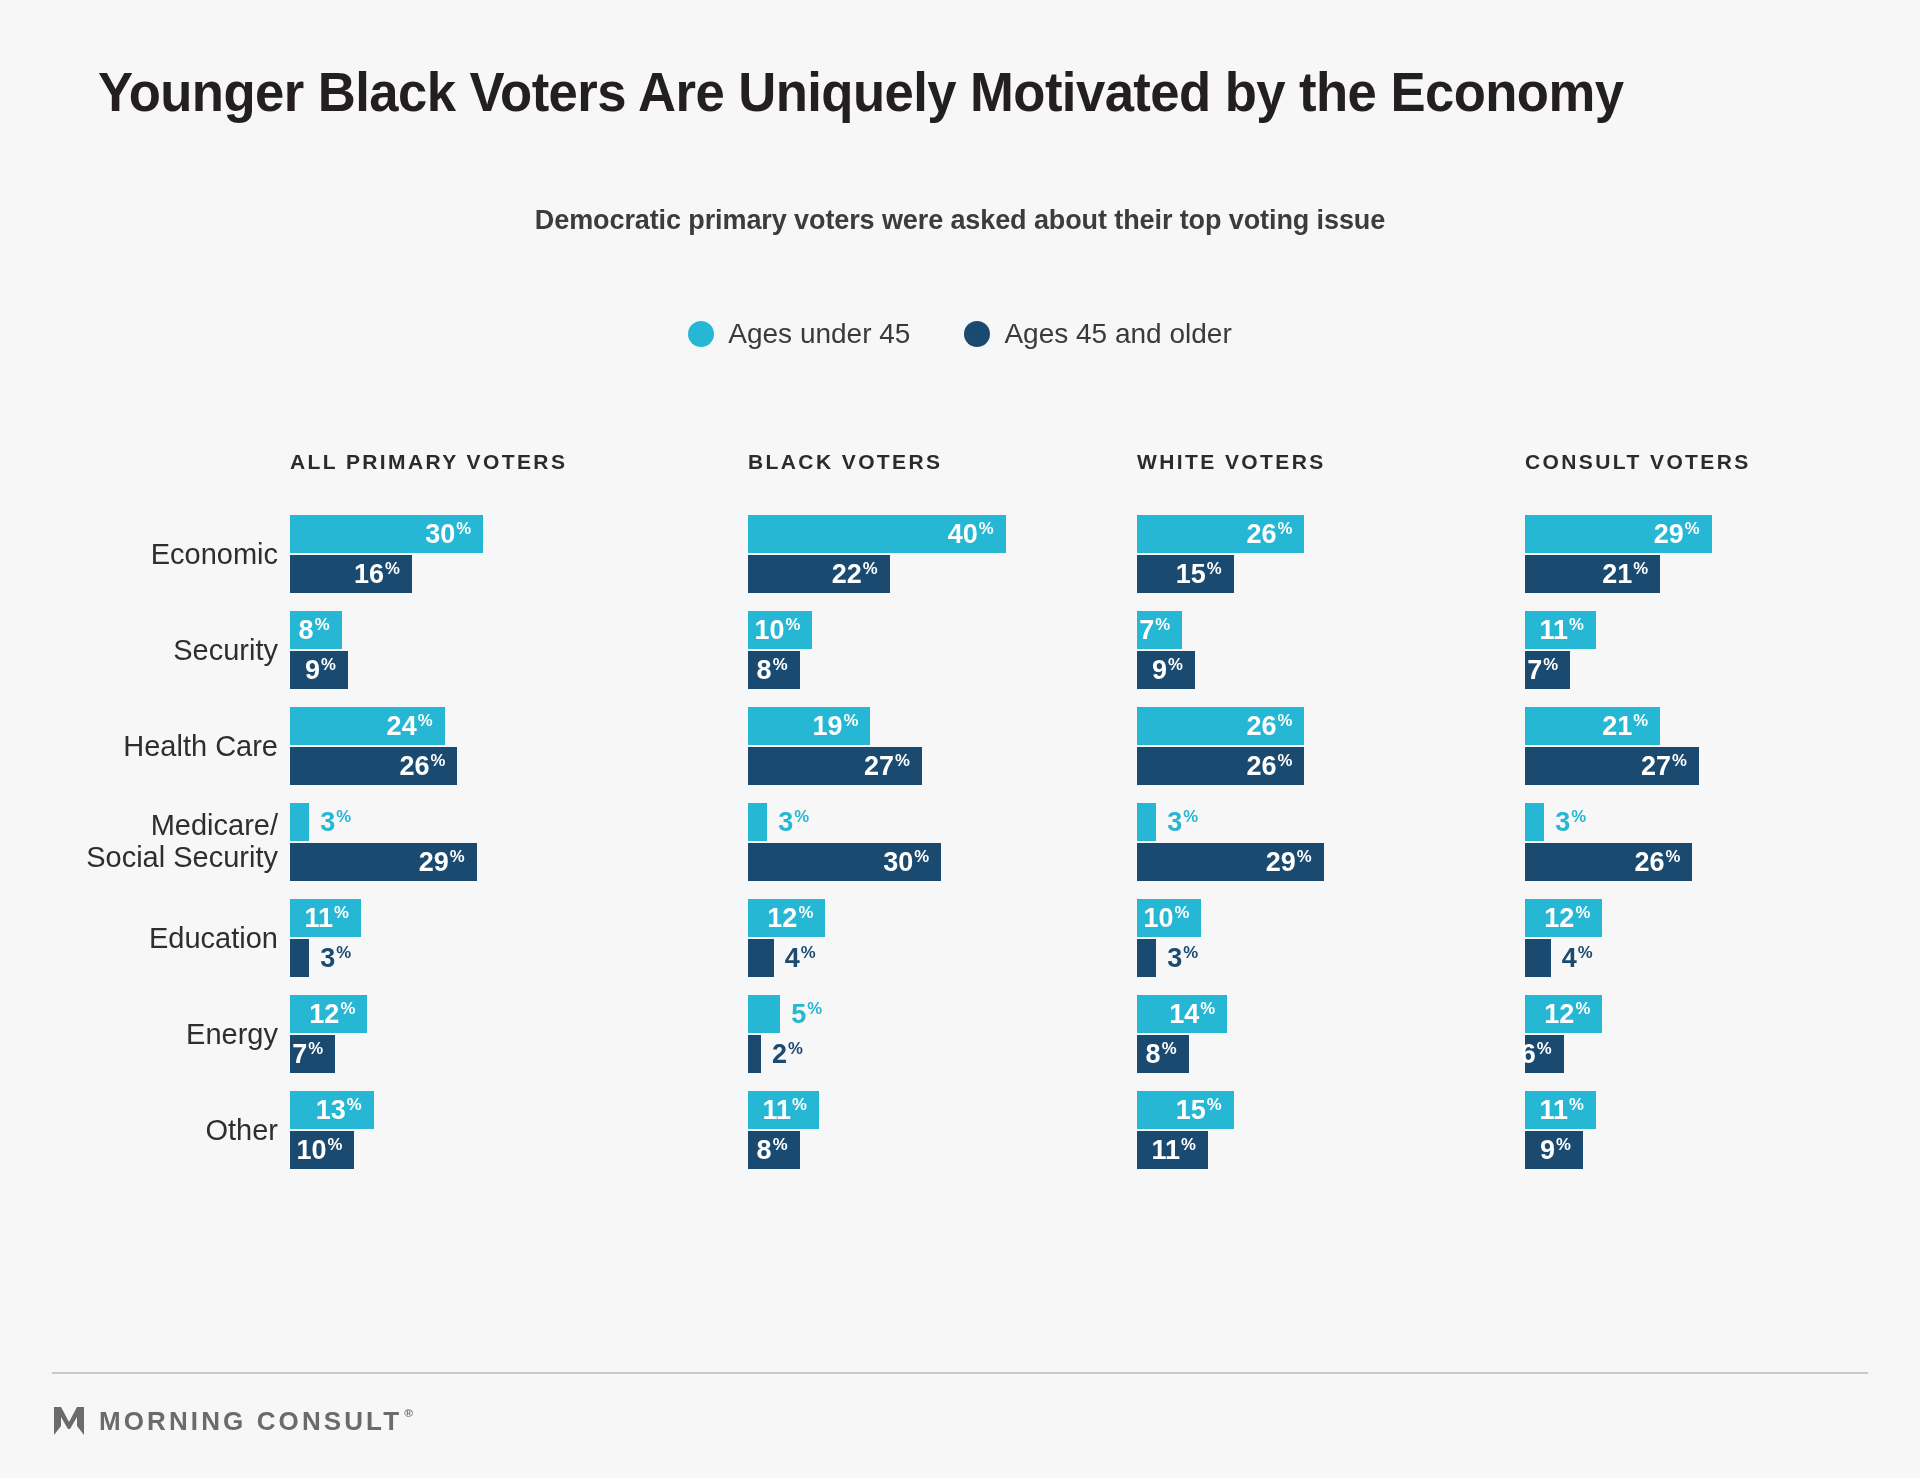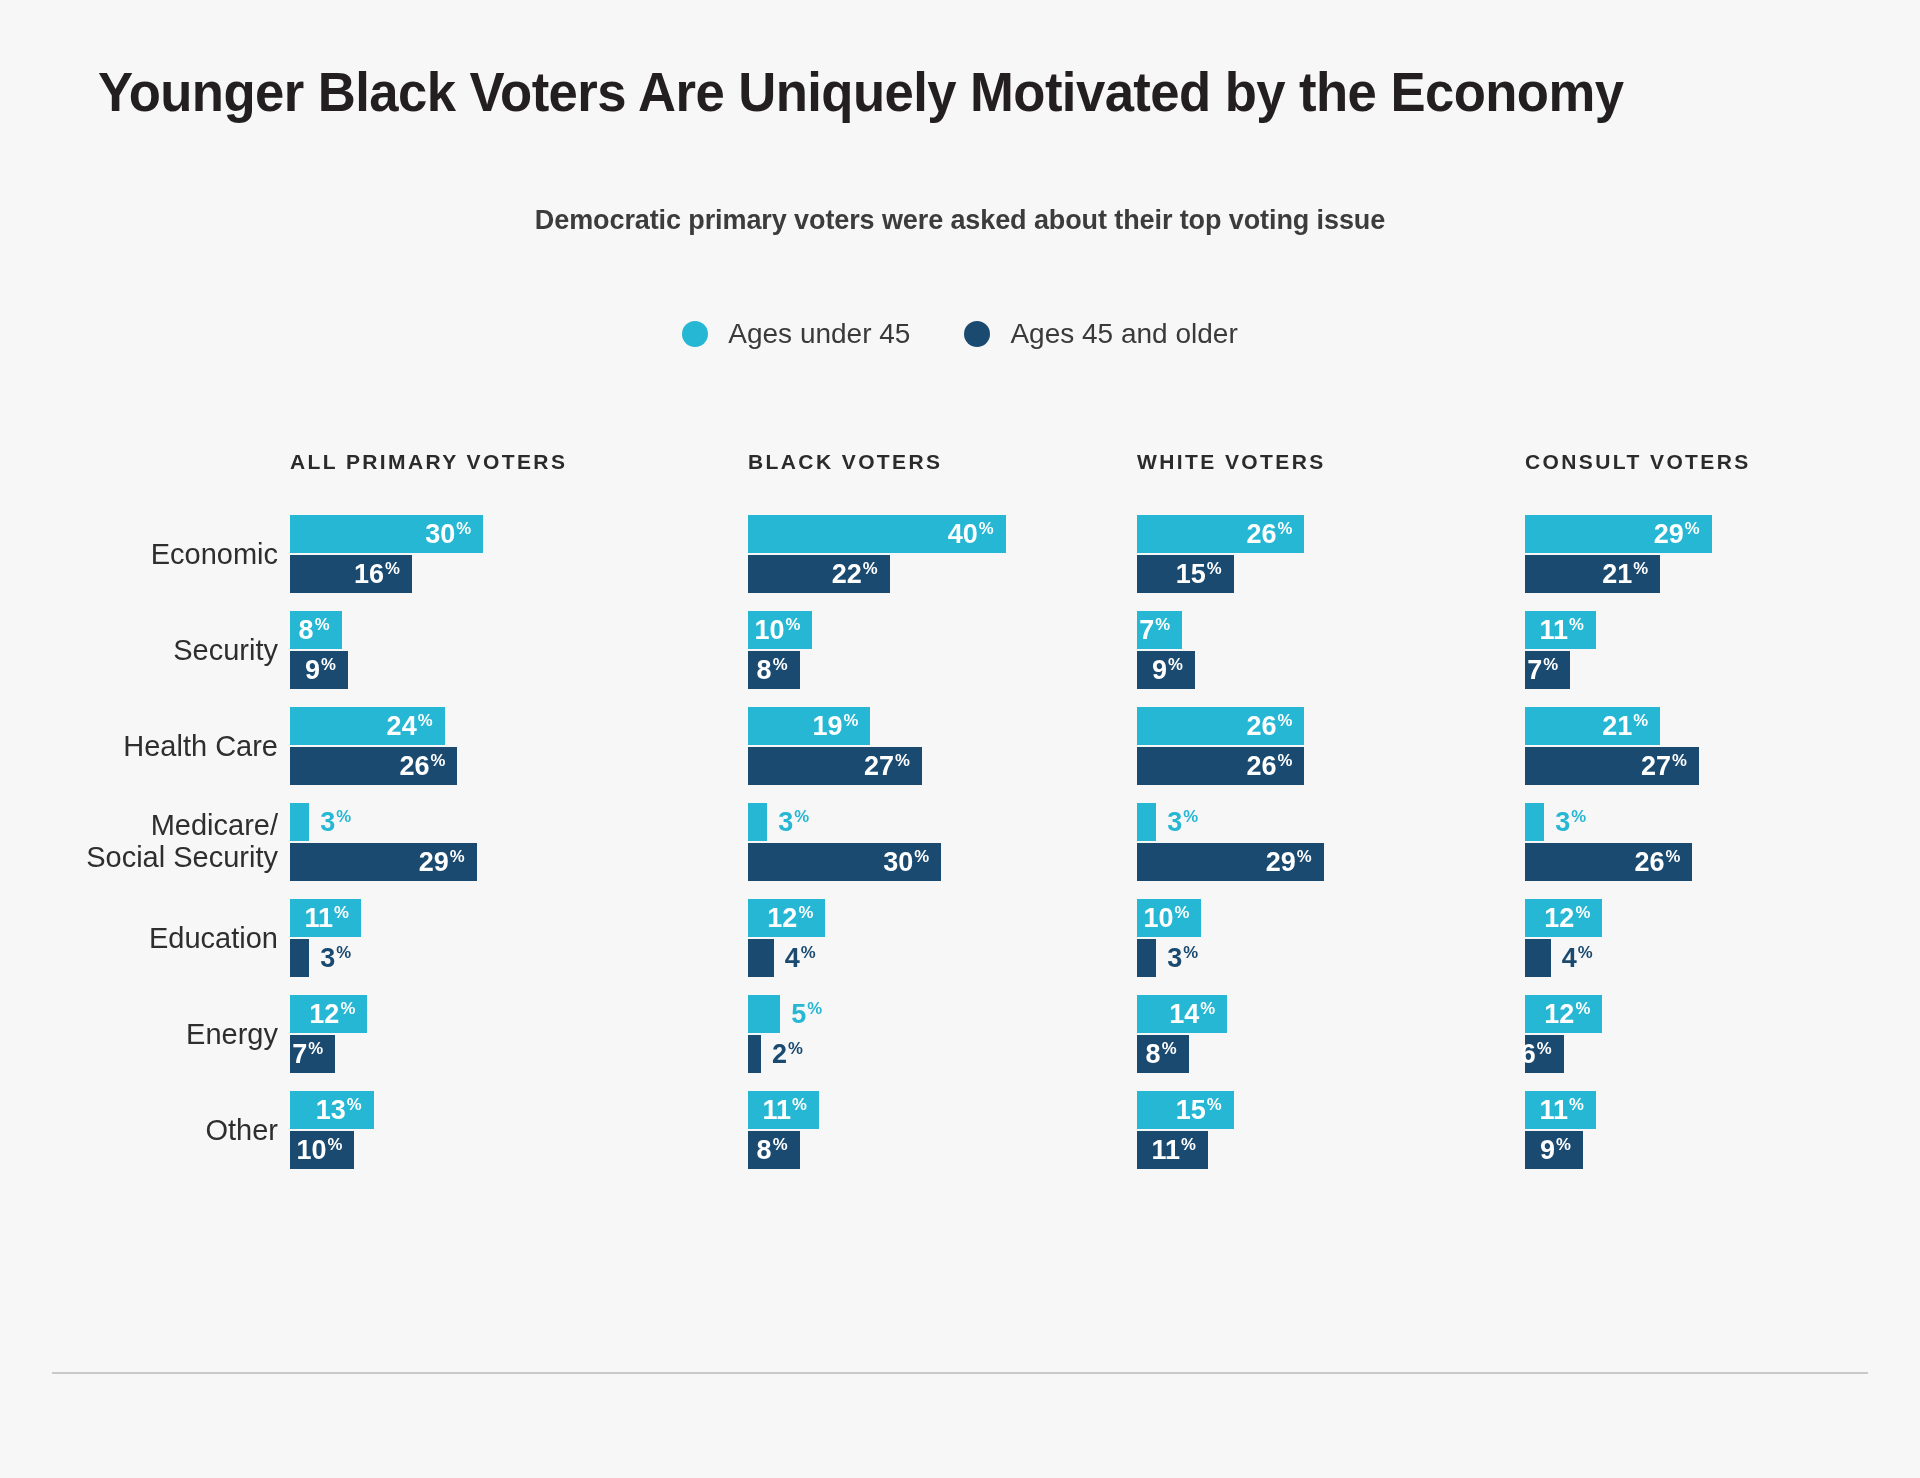--- a/index.html
+++ b/index.html
@@ -25,21 +25,21 @@
   .subtitle{
     position:absolute;left:0;top:205px;width:1920px;text-align:center;
     font-size:27px;font-weight:700;color:#3c3c3c;letter-spacing:-0.1px;
   }
 
   
   .legend{
     position:absolute;left:0;top:318px;width:1920px;
     display:flex;justify-content:center;align-items:center;gap:54px;
   }
-  .legend-item{display:flex;align-items:center;gap:20px;}
+  .legend-item{display:flex;align-items:center;gap:14px;}
   .legend-dot{width:26px;height:26px;border-radius:50%;display:block;}
   .legend-label{font-size:28px;color:#3a3a3a;font-weight:400;}
 
   
   .chart{position:absolute;left:0;top:0;width:1920px;height:1478px;}
 
   .col-header{
     position:absolute;top:450px;
     font-size:21px;font-weight:700;letter-spacing:2.4px;
     color:#2b2b2b;white-space:nowrap;
@@ -288,15 +288,26 @@
       <div class="bar inside" style="left: 1525px; top: 1035px; width: 38.64px; background: rgb(27, 74, 112);">
         <span class="val">6<sup>%</sup></span>
       </div>
       <div class="bar inside" style="left: 1525px; top: 1131px; width: 57.96px; background: rgb(27, 74, 112);">
         <span class="val">9<sup>%</sup></span>
       </div>
     </div>
 
   <div class="footer-rule"></div>
 
+  <div class="brand">
+    <span class="brand-mark">
+      <svg width="34" height="34" viewBox="0 0 34 34" aria-hidden="true">
+        <path d="M2 3 L9 3 L17 18 L25 3 L32 3 L32 31 L25 22 L25 13 L18 25 L16 25 L9 13 L9 22 L2 31 Z" fill="#6b6b6b"></path>
+      </svg>
+    </span>
+    <span class="brand-text">
+      <span>MORNING CONSULT</span>
+        <sup>®</sup>
+    </span>
+  </div>
 
 
 </div>
 
 </body></html>

